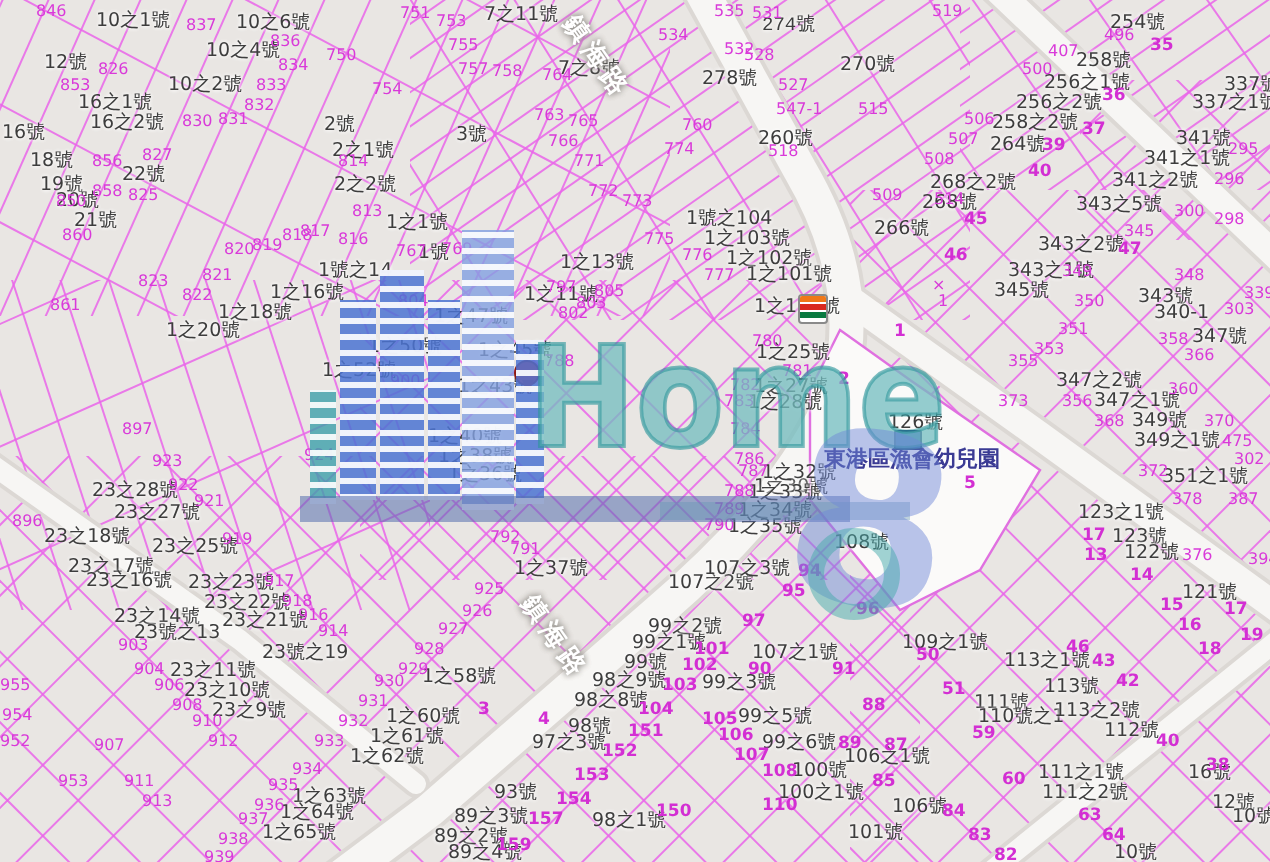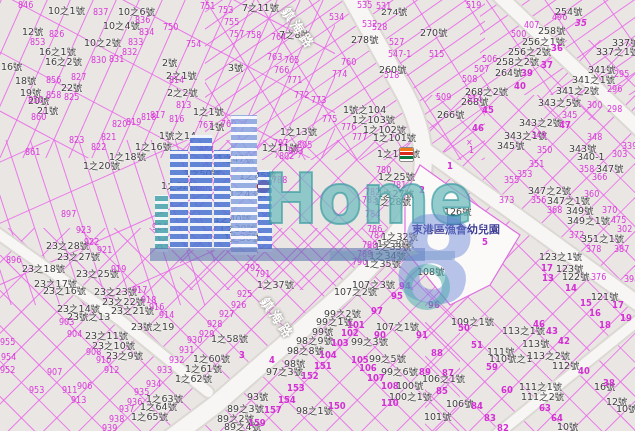--- a/index.html
+++ b/index.html
@@ -1384,40 +1384,40 @@
       <div class="lbl l" style="left: 127px; top: 399px;">936</div>
       <div class="lbl l" style="left: 119px; top: 406px;">937</div>
       <div class="lbl l" style="left: 109px; top: 416px;">938</div>
       <div class="lbl l" style="left: 102px; top: 425px;">939</div>
       <div class="lbl l" style="left: 132px; top: 287px;">917</div>
       <div class="lbl l" style="left: 141px; top: 297px;">918</div>
       <div class="lbl l" style="left: 149px; top: 304px;">916</div>
       <div class="lbl l" style="left: 159px; top: 312px;">914</div>
       <div class="lbl l" style="left: 59px; top: 319px;">903</div>
       <div class="lbl l" style="left: 67px; top: 331px;">904</div>
-      <div class="lbl l" style="left: 77px; top: 339px; margin-top: 44px;">906</div>
+      <div class="lbl l" style="left: 77px; top: 339px;">906</div>
       <div class="lbl l" style="left: 86px; top: 349px;">908</div>
       <div class="lbl l" style="left: 96px; top: 357px;">910</div>
       <div class="lbl l" style="left: 104px; top: 367px;">912</div>
       <div class="lbl l" style="left: 47px; top: 369px;">907</div>
       <div class="lbl l" style="left: 62px; top: 387px;">911</div>
       <div class="lbl l" style="left: 71px; top: 397px;">913</div>
       <div class="lbl l" style="left: 0px; top: 339px;">955</div>
       <div class="lbl l" style="left: 1px; top: 354px;">954</div>
       <div class="lbl l" style="left: 0px; top: 367px;">952</div>
       <div class="lbl l" style="left: 29px; top: 387px;">953</div>
       <div class="lbl l" style="left: 221px; top: 121px;">769</div>
       <div class="lbl l" style="left: 466px; top: 139px;">×</div>
       <div class="lbl l" style="left: 469px; top: 147px;">1</div>
       <div class="lbl b" style="left: 447px; top: 162px;">1</div>
       <div class="lbl b" style="left: 419px; top: 186px;">2</div>
       <div class="lbl b" style="left: 239px; top: 351px;">3</div>
       <div class="lbl b" style="left: 269px; top: 356px;">4</div>
       <div class="lbl b" style="left: 482px; top: 238px;">5</div>
-      <div class="lbl b" style="left: 575px; top: 19px; font-style: italic;">35</div>
+      <div class="lbl b" style="left: 575px; top: 19px;">35</div>
       <div class="lbl b" style="left: 551px; top: 44px;">36</div>
       <div class="lbl b" style="left: 541px; top: 61px;">37</div>
       <div class="lbl b" style="left: 521px; top: 69px;">39</div>
       <div class="lbl b" style="left: 514px; top: 82px;">40</div>
       <div class="lbl b" style="left: 482px; top: 106px;">45</div>
       <div class="lbl b" style="left: 472px; top: 124px;">46</div>
       <div class="lbl b" style="left: 559px; top: 121px;">47</div>
       <div class="lbl b" style="left: 458px; top: 324px;">50</div>
       <div class="lbl b" style="left: 471px; top: 341px;">51</div>
       <div class="lbl b" style="left: 486px; top: 363px;">59</div>

